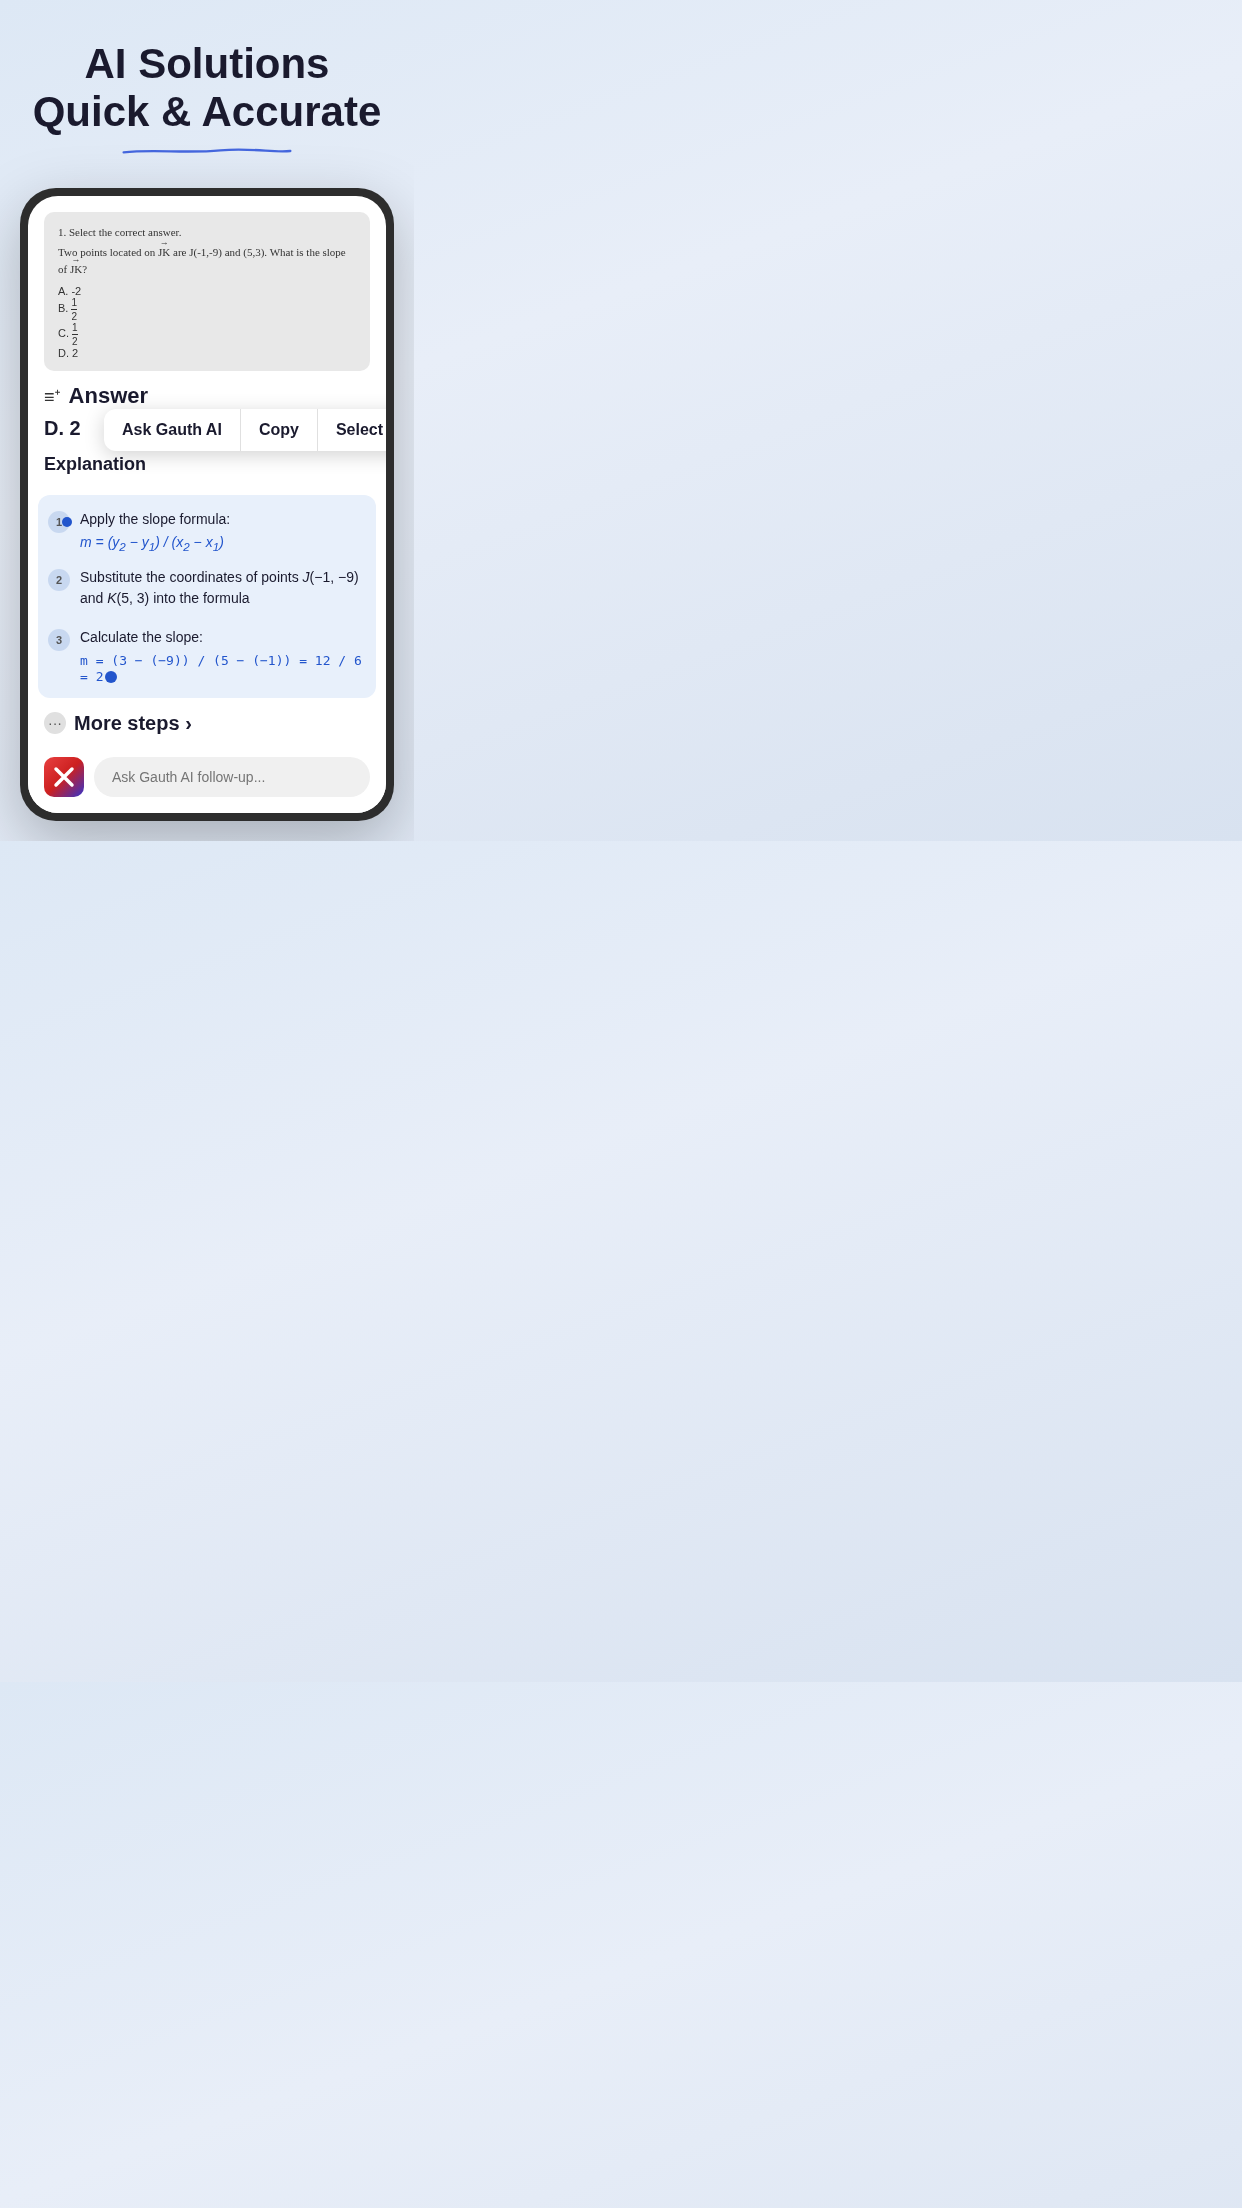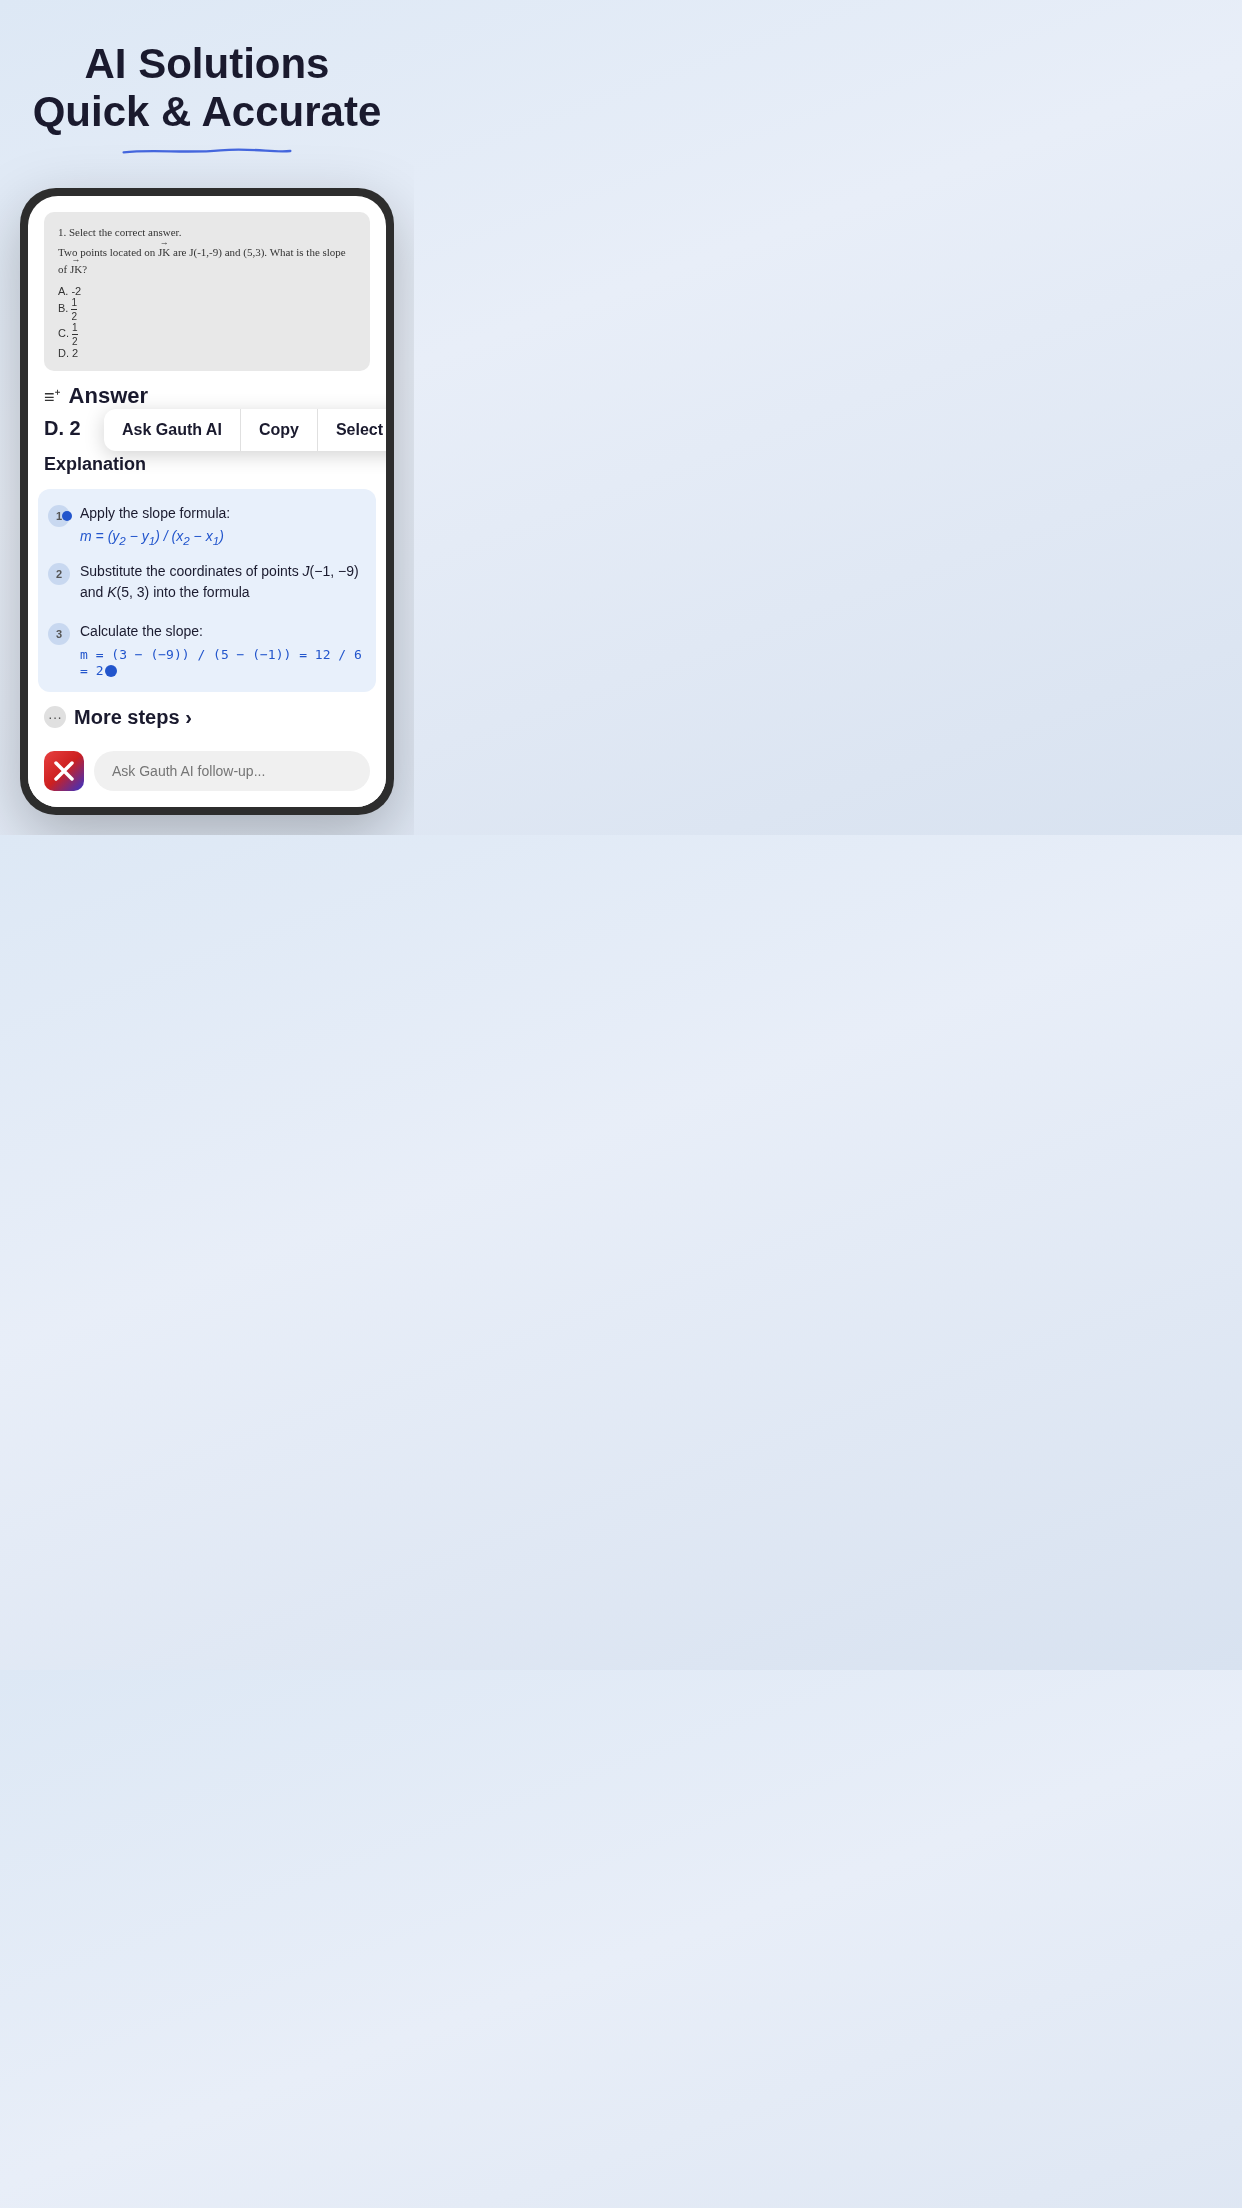--- a/index.html
+++ b/index.html
@@ -148,21 +148,21 @@
     .context-menu-item:last-child {
       border-right: none;
     }
 
     
     .explanation-label {
       font-size: 18px;
       font-weight: 700;
       color: #1a1a2e;
       padding: 0 16px;
-      margin-bottom: 14px;
+      margin-bottom: 20px;
     }
 
     .steps-container {
       background: #e8f0fb;
       margin: 0 10px;
       border-radius: 12px;
       padding: 14px 14px 14px 10px;
       position: relative;
     }
 

